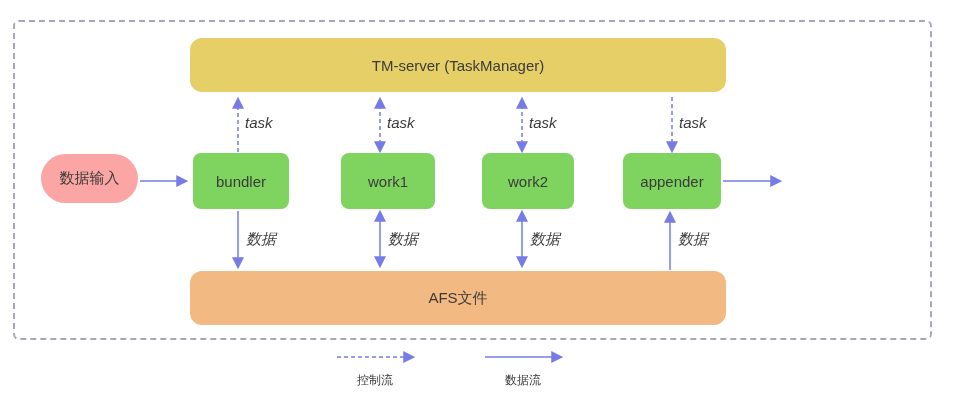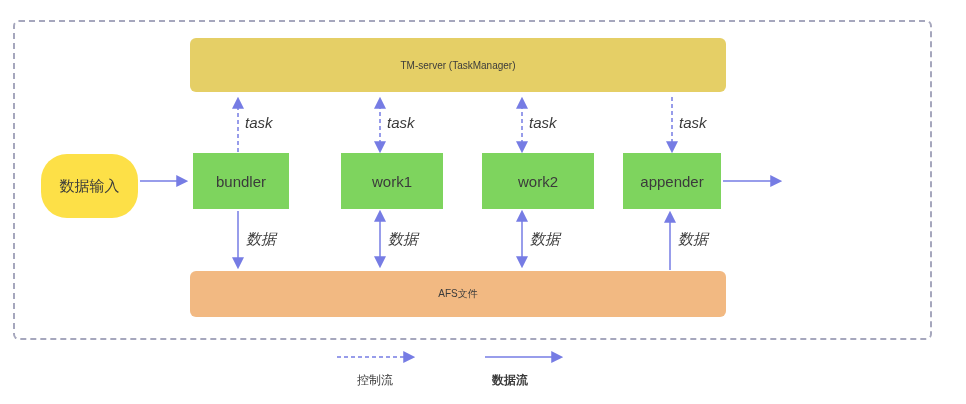--- a/index.html
+++ b/index.html
@@ -1,30 +1,30 @@
 <!DOCTYPE html>
 <html><head>
 <meta charset="utf-8">
 <style>
   html,body{margin:0;padding:0;background:#ffffff;}
   body{font-family:"Liberation Sans","DejaVu Sans",sans-serif;color:#3b3b3b;}
   #canvas{position:relative;width:966px;height:404px;background:#ffffff;overflow:hidden;}
   .boundary{position:absolute;left:13px;top:20px;width:915px;height:316px;
     border:2px dashed #a6a7bd;border-radius:6px;}
   .bar{position:absolute;display:flex;align-items:center;justify-content:center;
-    font-size:10px;border-radius:6px;}
+    font-size:15px;border-radius:12px;}
   .tm-bar{left:190px;top:38px;width:536px;height:54px;background:#e5cf66;}
-  .afs-bar{left:190px;top:271px;width:536px;height:46px;background:#f2b982;}
-  .node{position:absolute;top:153px;height:56px;background:#7ed45e;border-radius:0;
+  .afs-bar{left:190px;top:271px;width:536px;height:54px;background:#f2b982;}
+  .node{position:absolute;top:153px;height:56px;background:#7ed45e;border-radius:8px;
     display:flex;align-items:center;justify-content:center;font-size:15px;}
   .node-bundler{left:193px;width:96px;}
-  .node-work1{left:341px;width:102px;}
-  .node-work2{left:482px;width:112px;}
+  .node-work1{left:341px;width:94px;}
+  .node-work2{left:482px;width:92px;}
   .node-appender{left:623px;width:98px;}
-  .pill{position:absolute;height:64px;background:#fde047;border-radius:26px;
+  .pill{position:absolute;height:49px;background:#fca5a5;border-radius:26px;
     display:flex;align-items:center;justify-content:center;font-size:15px;}
   .pill-input{left:41px;top:154px;width:97px;}
   .pill-output{left:786px;top:156px;width:97px;}
   .edge-label{position:absolute;font-size:15px;line-height:1;white-space:nowrap;font-style:italic;}
   .legend-label{position:absolute;width:80px;text-align:center;font-size:12px;}
   svg.overlay{position:absolute;left:0;top:0;width:966px;height:404px;pointer-events:none;}
 </style>
 </head>
 <body>
 
@@ -84,15 +84,15 @@
   <div class="edge-label" style="left:387px;top:115px;">task</div>
   <div class="edge-label" style="left:529px;top:115px;">task</div>
   <div class="edge-label" style="left:679px;top:115px;">task</div>
 
   <div class="edge-label" style="left:246px;top:231px;">数据</div>
   <div class="edge-label" style="left:388px;top:231px;">数据</div>
   <div class="edge-label" style="left:530px;top:231px;">数据</div>
   <div class="edge-label" style="left:678px;top:231px;">数据</div>
 
   <div class="legend-label" style="left:335px;top:372px;">控制流</div>
-  <div class="legend-label" style="left:470px;top:372px;font-weight:bold;">数据流</div>
+  <div class="legend-label" style="left:483px;top:372px;">数据流</div>
 
 </div>
 
 </body></html>

